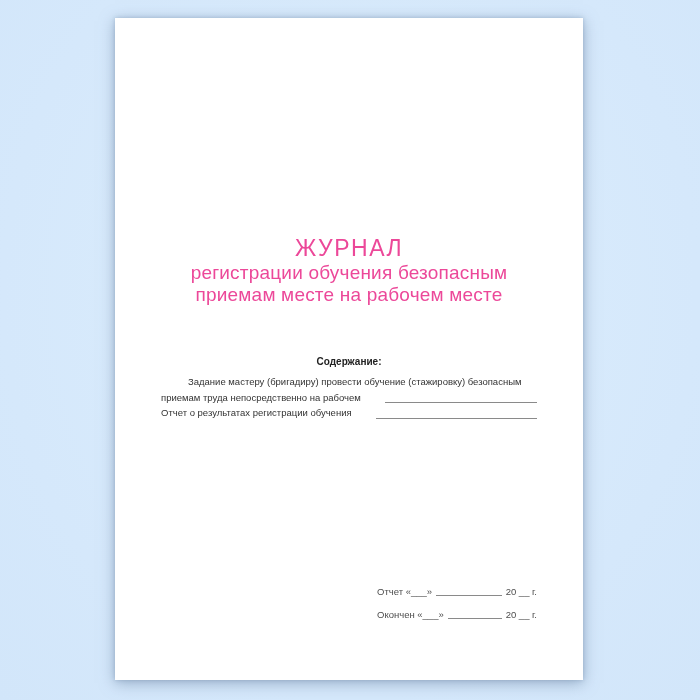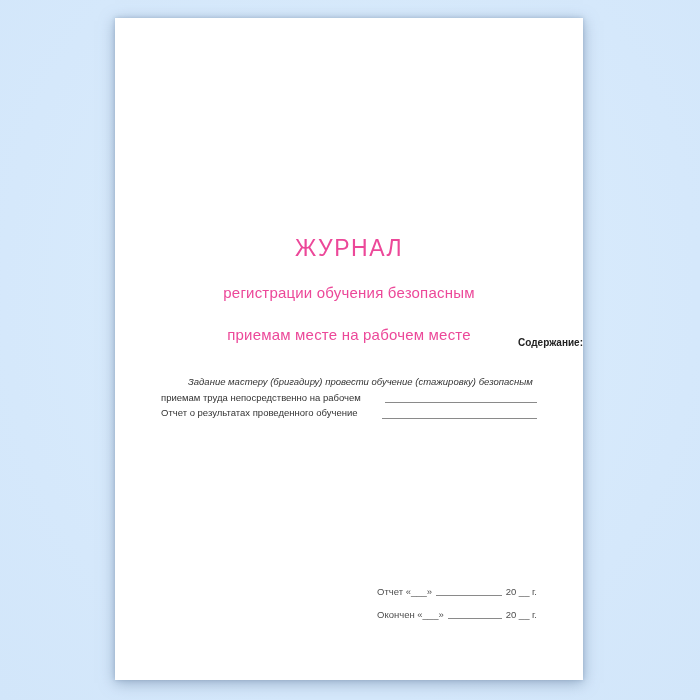--- a/index.html
+++ b/index.html
@@ -31,49 +31,47 @@
     width: 100%;
     text-align: center;
     color: #ec4899;
   }
   .title-main {
     font-size: 23px;
     line-height: 28px;
     letter-spacing: 1.5px;
   }
   .title-sub {
-    font-size: 15px;
+    font-size: 19px;
     line-height: 22px;
     letter-spacing: 0.2px;
-    margin-top: 20px;
   }
   .contents-heading {
     position: absolute;
-    top: 319px;
+    top: 338px;
     left: 0;
     width: 100%;
-    text-align: right;
+    text-align: center;
     font-size: 10px;
     font-weight: bold;
     color: #222222;
   }
   .contents-body {
     position: absolute;
     top: 356px;
     left: 46px;
     right: 46px;
     font-size: 9.5px;
     color: #333333;
   }
   .body-line {
     line-height: 15.5px;
   }
   .indent {
     padding-left: 27px;
-    font-style: italic;
   }
   .row {
     display: flex;
     gap: 24px;
   }
   .row > span:first-child {
     white-space: pre;
   }
   .fill {
     flex: 1 1 auto;
@@ -114,21 +112,21 @@
 
     <div class="contents-heading">Содержание:</div>
 
     <div class="contents-body">
       <div class="body-line indent">Задание мастеру (бригадиру) провести обучение (стажировку) безопасным</div>
       <div class="body-line row">
         <span>приемам труда непосредственно на рабочем</span>
         <span class="fill"></span>
       </div>
       <div class="body-line row">
-        <span>Отчет о результатах проведенного обучение</span>
+        <span>Отчет о результатах регистрации обучения</span>
         <span class="fill"></span>
       </div>
     </div>
 
     <div class="dates-block">
       <div class="date-row">
         <span>Отчет «___»</span>
         <span class="fill date-fill"></span>
         <span>20 __ г.</span>
       </div>

